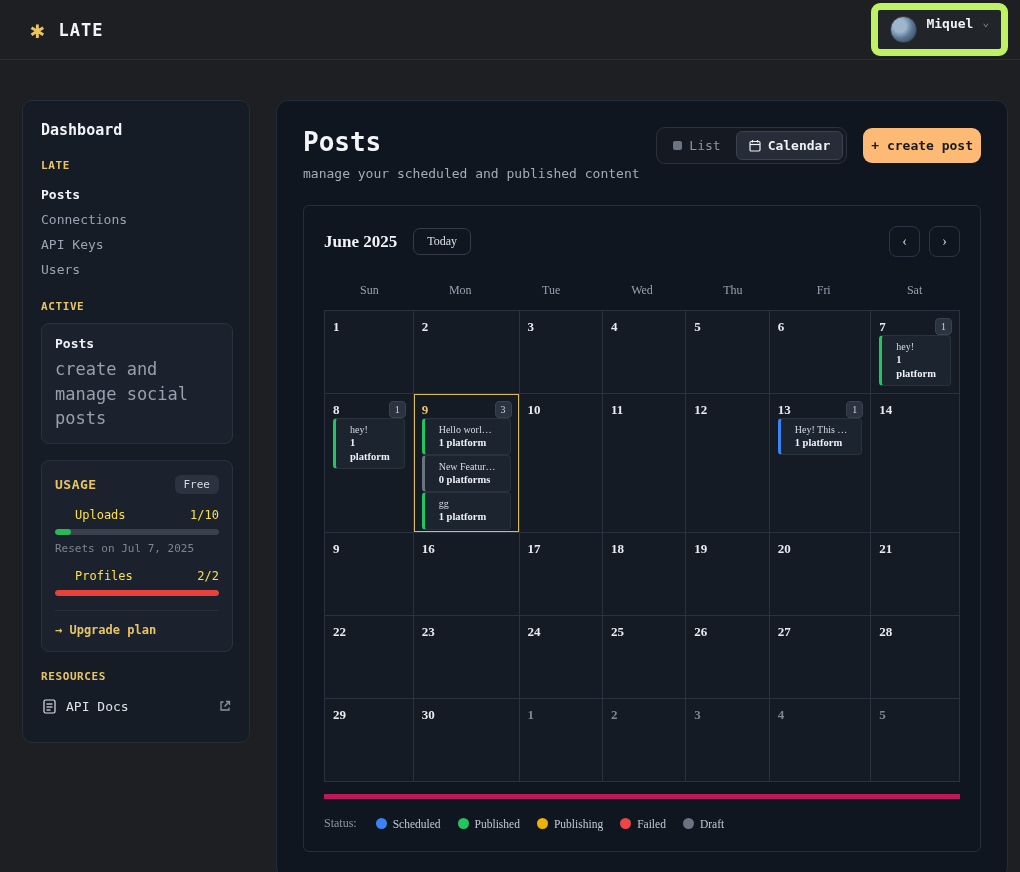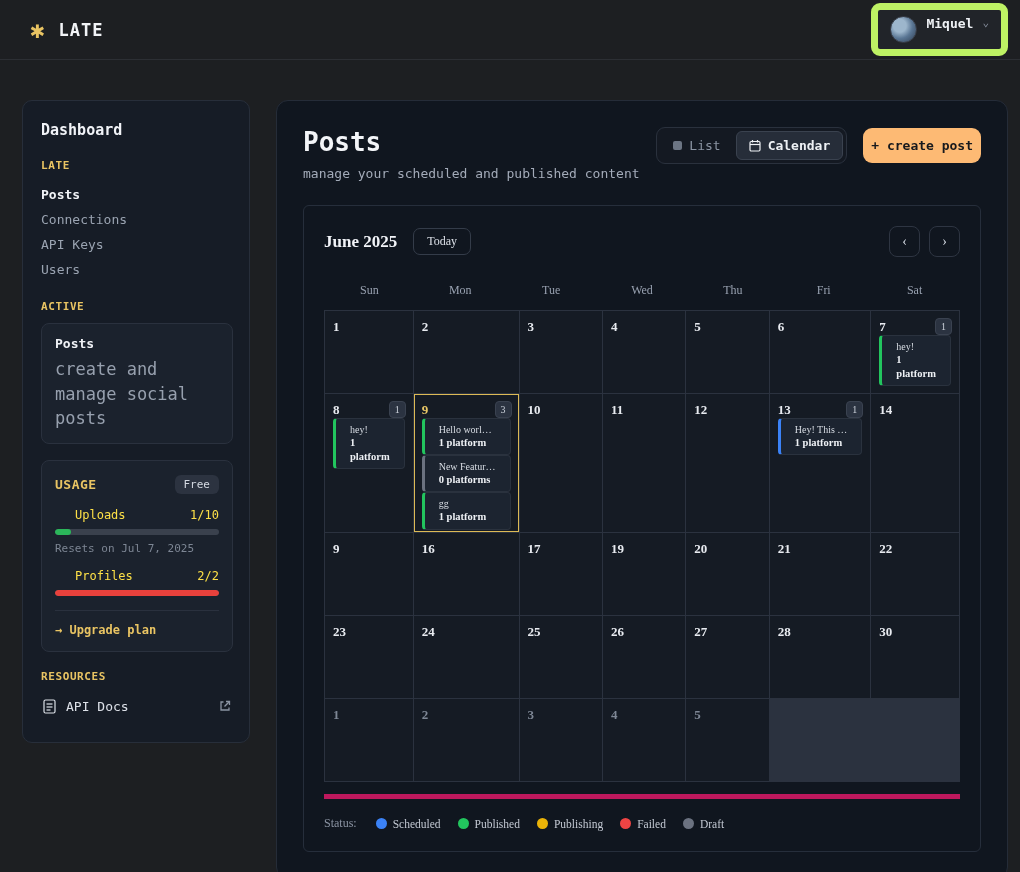--- a/index.html
+++ b/index.html
@@ -291,30 +291,32 @@
           <div class="day-cell" style="height: 138px;"><span class="day-num">11</span></div>
           <div class="day-cell" style="height: 138px;"><span class="day-num">12</span></div>
           <div class="day-cell" style="height: 138px;"><span class="day-num">13</span><span class="day-badge">1</span><div class="event-card" style="border-left-color: rgb(59, 130, 246);">
               <div class="event-title">Hey! This …</div>
               <div class="event-platforms">1 platform</div>
             </div></div>
           <div class="day-cell" style="height: 138px;"><span class="day-num">14</span></div>
           <div class="day-cell" style="height: 82px;"><span class="day-num">9</span></div>
           <div class="day-cell" style="height: 82px;"><span class="day-num">16</span></div>
           <div class="day-cell" style="height: 82px;"><span class="day-num">17</span></div>
+          <div class="day-cell" style="height: 82px;"><span class="day-num">18</span></div>
           <div class="day-cell" style="height: 82px;"><span class="day-num">19</span></div>
           <div class="day-cell" style="height: 82px;"><span class="day-num">20</span></div>
           <div class="day-cell" style="height: 82px;"><span class="day-num">21</span></div>
           <div class="day-cell" style="height: 82px;"><span class="day-num">22</span></div>
           <div class="day-cell" style="height: 82px;"><span class="day-num">23</span></div>
           <div class="day-cell" style="height: 82px;"><span class="day-num">24</span></div>
           <div class="day-cell" style="height: 82px;"><span class="day-num">25</span></div>
           <div class="day-cell" style="height: 82px;"><span class="day-num">26</span></div>
           <div class="day-cell" style="height: 82px;"><span class="day-num">27</span></div>
           <div class="day-cell" style="height: 82px;"><span class="day-num">28</span></div>
+          <div class="day-cell" style="height: 82px;"><span class="day-num">29</span></div>
           <div class="day-cell" style="height: 82px;"><span class="day-num">30</span></div>
           <div class="day-cell outside" style="height: 82px;"><span class="day-num">1</span></div>
           <div class="day-cell outside" style="height: 82px;"><span class="day-num">2</span></div>
           <div class="day-cell outside" style="height: 82px;"><span class="day-num">3</span></div>
           <div class="day-cell outside" style="height: 82px;"><span class="day-num">4</span></div>
           <div class="day-cell outside" style="height: 82px;"><span class="day-num">5</span></div>
         </div>
 
       <div class="legend-row">
         <span class="legend-label">Status:</span>

